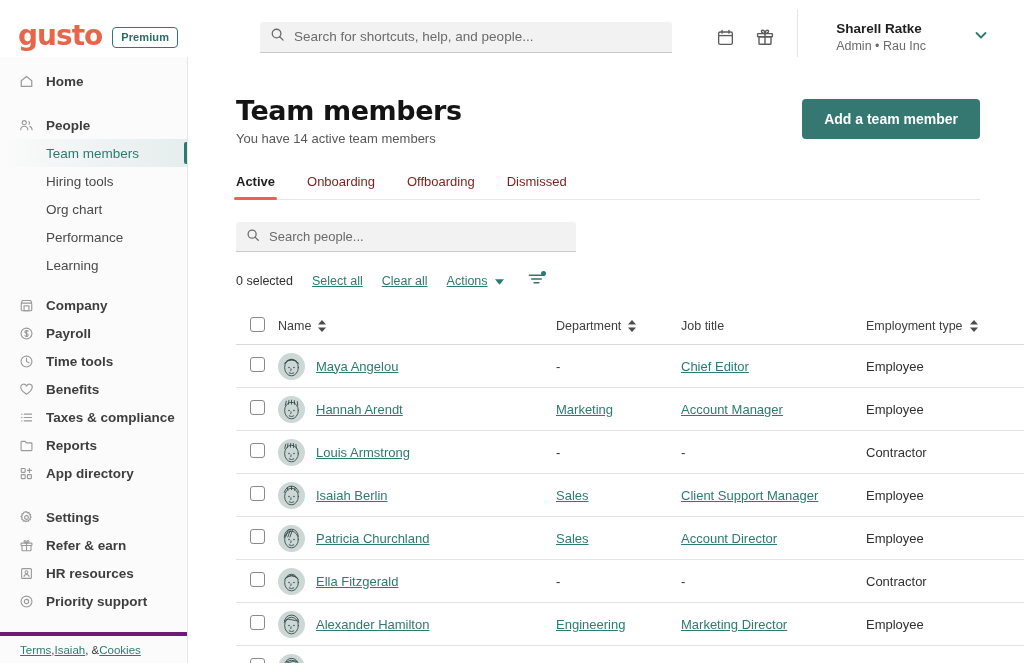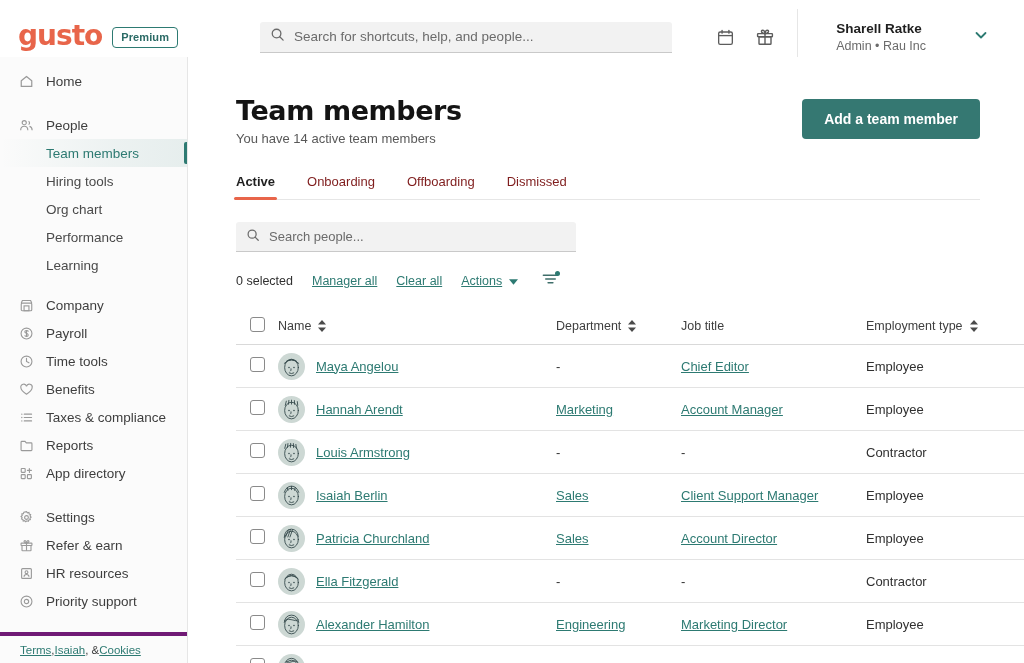--- a/index.html
+++ b/index.html
@@ -49,21 +49,21 @@
     background:#fbfbfb; border-right:1px solid #e6e6e6;
     overflow:hidden;
   }
   .nav-group { padding-top:10px; }
   .nav-row {
     display:flex; align-items:center; height:28px;
     padding-left:18px; cursor:pointer; position:relative;
     font-size:13.5px; color:#3e3e3e;
   }
   .nav-row .nicon { width:16px; height:16px; flex:0 0 16px; color:#9a9a9a; display:flex; align-items:center; justify-content:center; margin-right:12px; }
-  .nav-row .nlabel { white-space:nowrap; }
+  .nav-row .nlabel { white-space:nowrap;font-weight:bold; }
   .nav-sub {
     display:flex; align-items:center; height:28px; padding-left:46px;
     font-size:13.5px; color:#4a4a4a; cursor:pointer; position:relative;
   }
   .nav-sub.active { color:#2d7a72; background:linear-gradient(to right, rgba(45,122,114,0) 0%, rgba(45,122,114,0.07) 60%, rgba(45,122,114,0.10) 100%); }
   .nav-sub.active:after {
     content:""; position:absolute; right:0; top:3px; bottom:3px; width:3px;
     background:#2d7a72; border-radius:2px 0 0 2px;
   }
   .nav-spacer-lg { height:16px; }
@@ -399,21 +399,21 @@
           <svg width="14" height="14" viewBox="0 0 16 16" fill="none" stroke="#6b6b6b" stroke-width="1.4">
             <circle cx="7" cy="7" r="4.6"></circle>
               <line x1="10.4" y1="10.4" x2="14" y2="14" stroke-linecap="round"></line>
           </svg>
         </span>
         <span class="ph">Search people...</span>
       </div>
 
       <div class="actionbar">
         <span class="sel-count">0 selected</span>
-        <a>Manager all</a>
+        <a>Select all</a>
         <a>Clear all</a>
         <div class="actions-dd">
           <span>Actions</span>
           <span class="caret">
             <svg width="9" height="6" viewBox="0 0 10 6" fill="#2d7a72">
                 <polygon points="0,0 10,0 5,6"></polygon>
               </svg>
           </span>
         </div>
         <div class="filter-btn">

